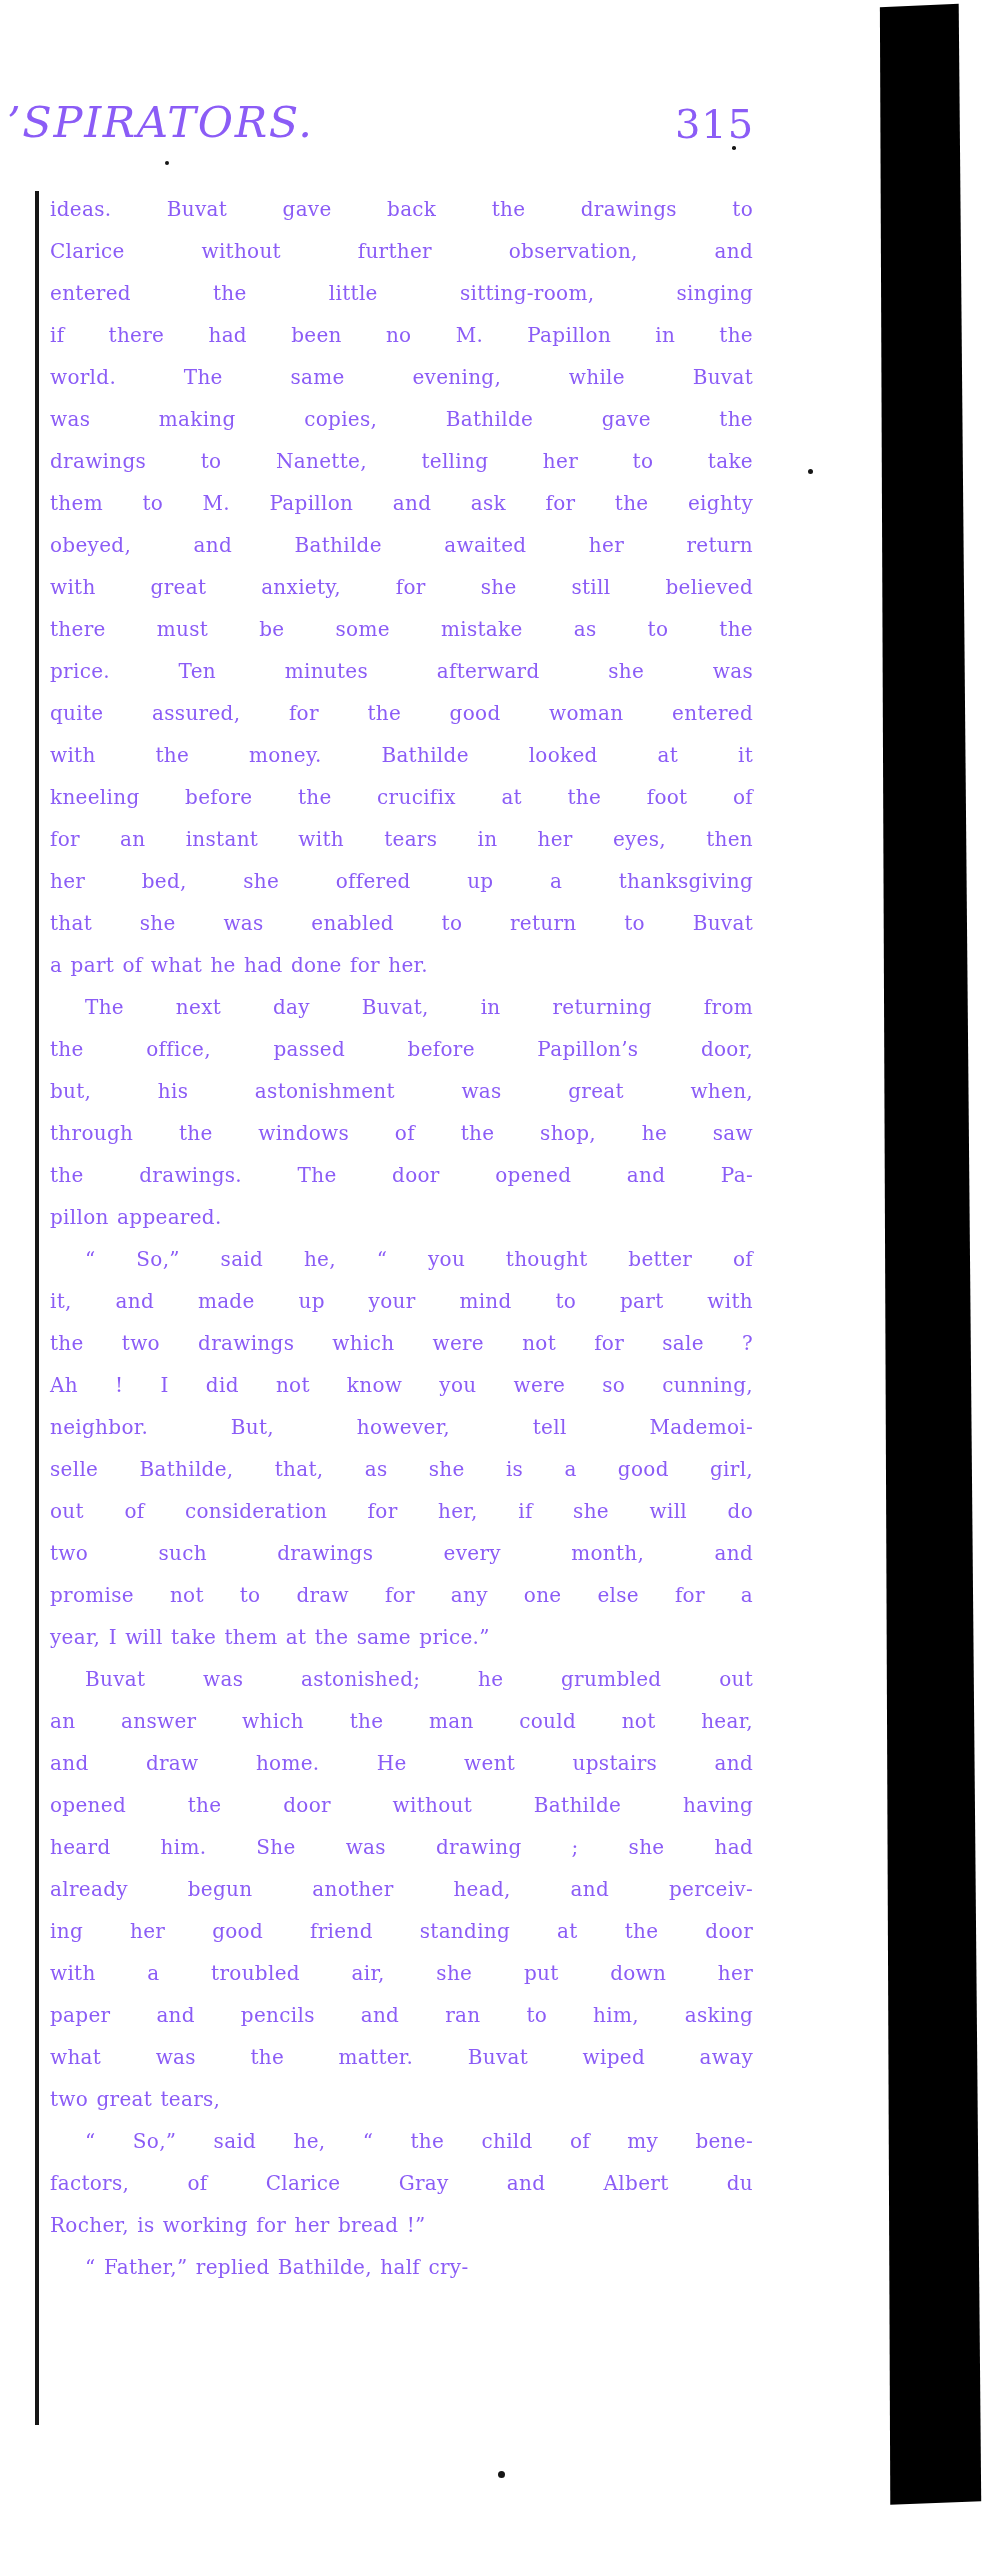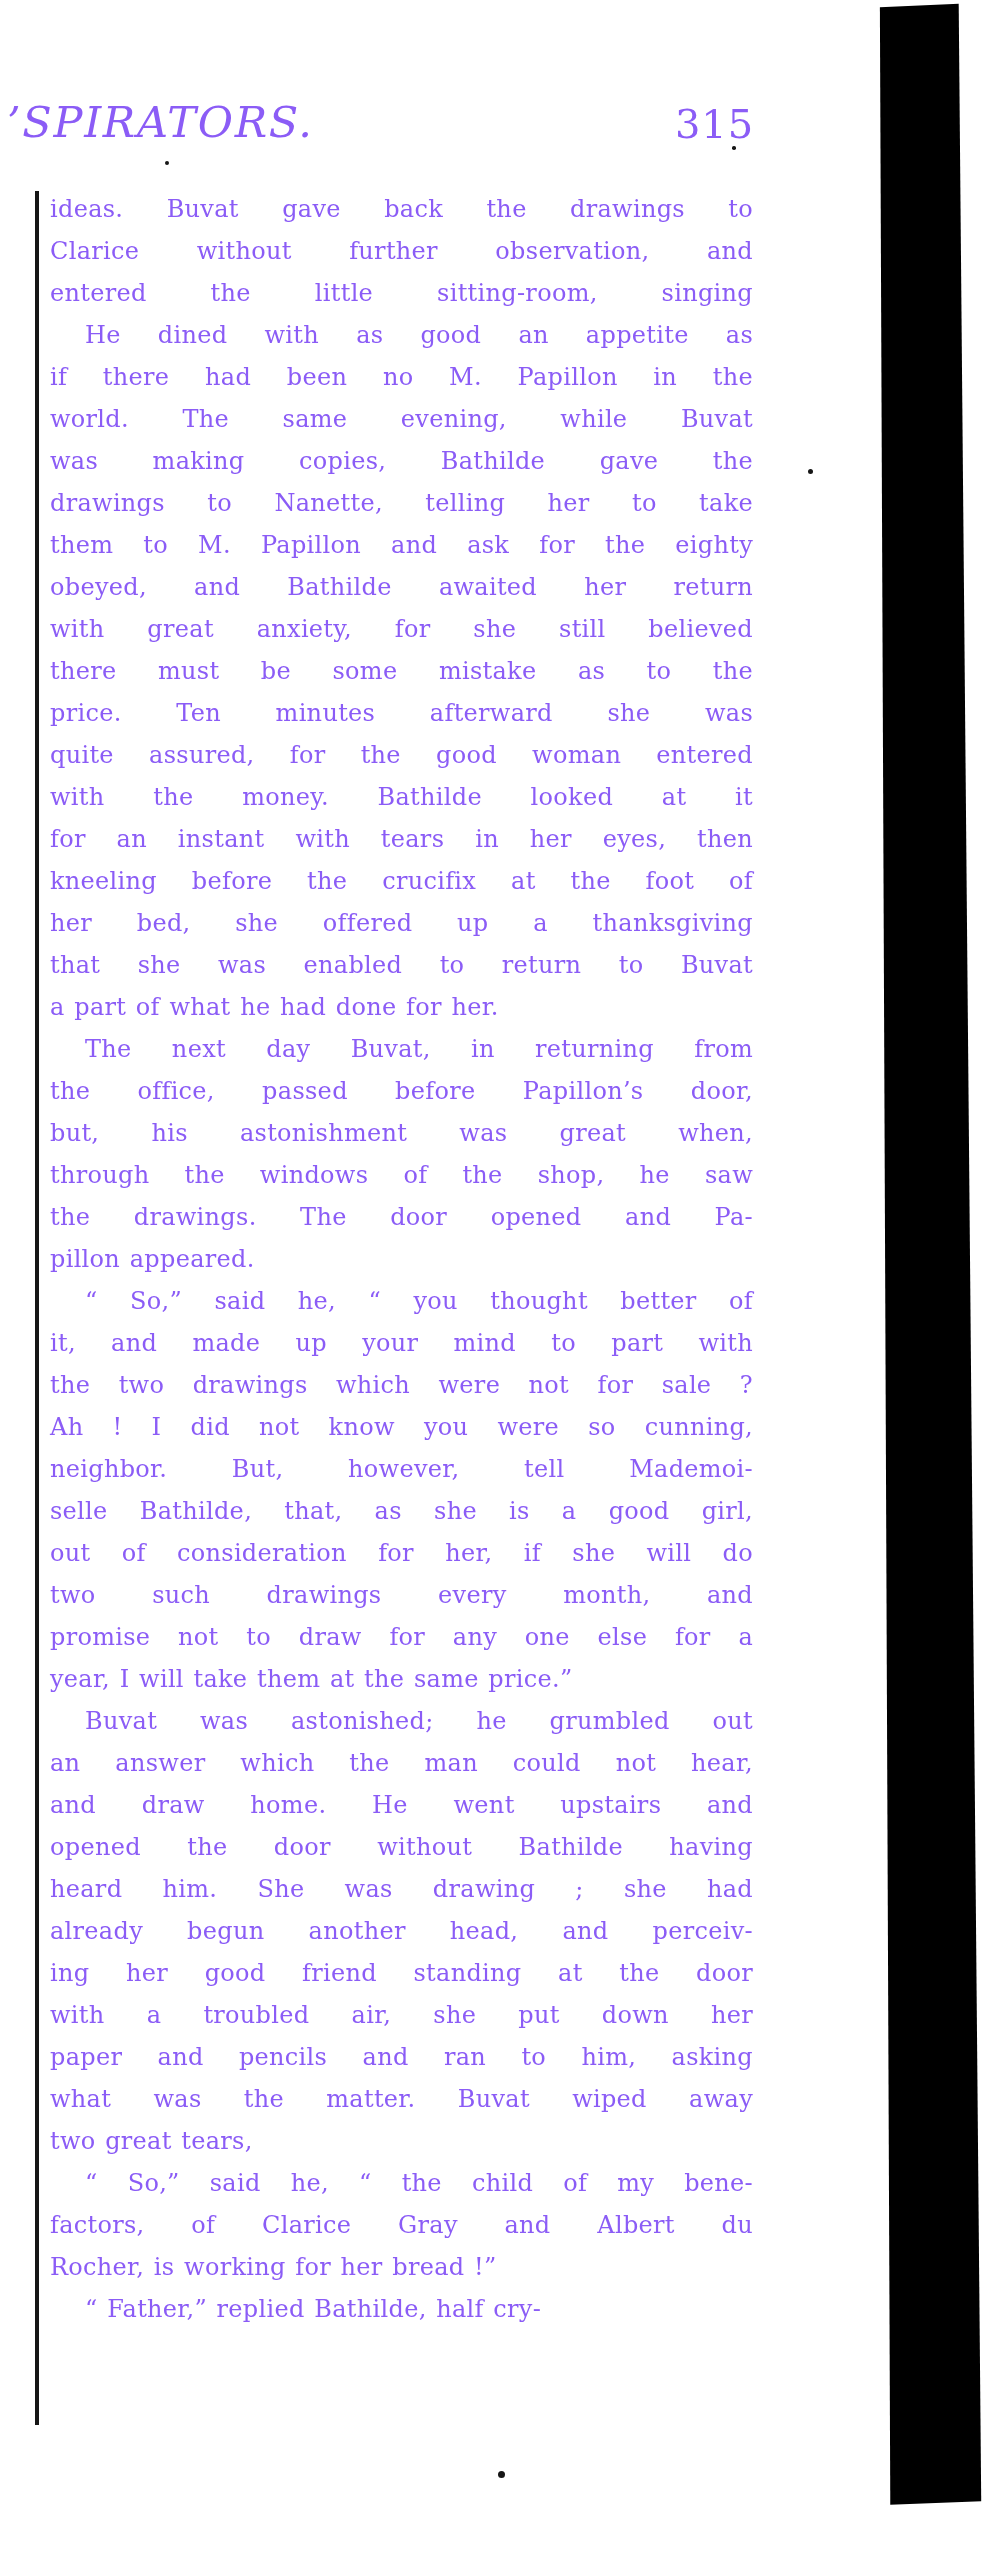--- a/index.html
+++ b/index.html
@@ -33,21 +33,21 @@
 
   
   .bar-svg { position: absolute; left: 0; top: 0; }
 
   
   .text-column {
     position: absolute; left: 50px; top: 188px; width: 703px;
   }
   .para { margin: 0; padding: 0; }
   .line {
-    font-size: 24px;
+    font-size: 20px;
     line-height: 42px;
     text-align: justify;
     text-align-last: justify;
     letter-spacing: 0.3px;
     word-spacing: 1.7px;
     white-space: normal;
     overflow: visible;
   }
   .line.last { text-align-last: left; }
   .line.indent { text-indent: 35px; }
@@ -70,34 +70,33 @@
     <polygon fill="#000000" points="1016,8 1107,4 1133,2888 1028,2892"></polygon>
   </svg>
 
   <div class="text-column">
       <div class="para">
         <div class="line">ideas.  Buvat gave back the drawings to</div>
         <div class="line">Clarice without further observation, and</div>
         <div class="line">entered the little sitting-room, singing</div>
       </div>
       <div class="para">
-        <div class="line indent">He dined with as good an appetite as</div>
         <div class="line">if there had been no M. Papillon in the</div>
         <div class="line">world.  The same evening, while Buvat</div>
         <div class="line">was making copies, Bathilde gave the</div>
         <div class="line">drawings to Nanette, telling her to take</div>
         <div class="line">them to M. Papillon and ask for the eighty</div>
         <div class="line">obeyed, and Bathilde awaited her return</div>
         <div class="line">with great anxiety, for she still believed</div>
         <div class="line">there must be some mistake as to the</div>
         <div class="line">price.  Ten minutes afterward she was</div>
         <div class="line">quite assured, for the good woman entered</div>
         <div class="line">with the money.  Bathilde looked at it</div>
+        <div class="line">kneeling before the crucifix at the foot of</div>
         <div class="line">for an instant with tears in her eyes, then</div>
-        <div class="line">kneeling before the crucifix at the foot of</div>
         <div class="line">her bed, she offered up a thanksgiving</div>
         <div class="line">that she was enabled to return to Buvat</div>
         <div class="line last">a part of what he had done for her.</div>
       </div>
       <div class="para">
         <div class="line indent">The next day Buvat, in returning from</div>
         <div class="line">the office, passed before Papillon’s door,</div>
         <div class="line">but, his astonishment was great when,</div>
         <div class="line">through the windows of the shop, he saw</div>
         <div class="line">the drawings.  The door opened and Pa-</div>

